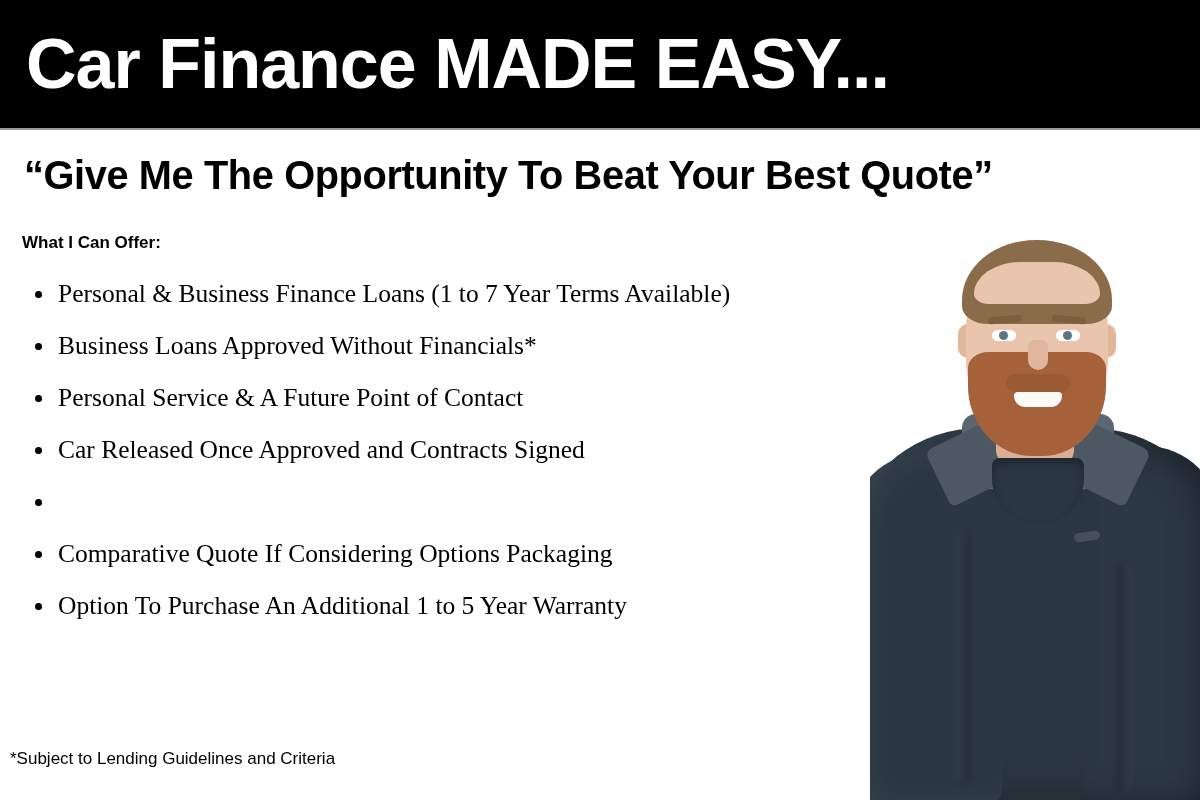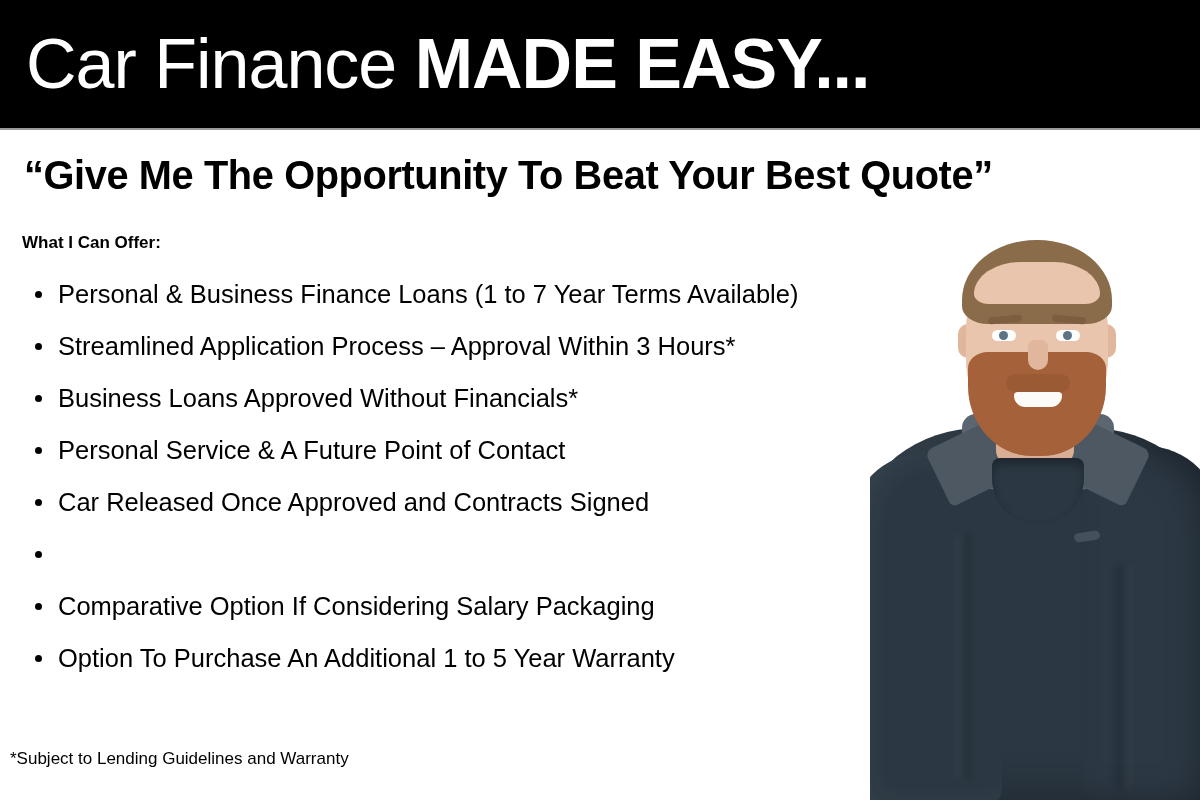--- a/index.html
+++ b/index.html
@@ -38,21 +38,21 @@
     position: absolute;
     left: 26px;
     top: 20px;
     white-space: nowrap;
     color: #ffffff;
     font-size: 70px;
     line-height: 88px;
     letter-spacing: -1px;
   }
   .header-title .light {
-    font-weight: 400;
+    font-weight: 700;
     margin-top: 8px;
   }
   .header-title .strong {
     font-weight: 700;
   }
   .band-rule {
     position: absolute;
     left: 0;
     top: 128px;
     width: 1200px;
@@ -330,20 +330,21 @@
     font-weight: 700;
   }
   .bullet-list {
     position: absolute;
     left: 22px;
     top: 140px;
     width: 1000px;
     margin: 0;
     padding: 0;
     list-style: none;
+    font-family: Liberation Serif, serif;
   }
   .bullet-item {
     position: relative;
     padding-left: 36px;
     height: 52px;
     font-size: 25.5px;
     line-height: 52px;
     white-space: nowrap;
   }
   .bullet-dot {
@@ -410,43 +411,39 @@
 
     <div class="offer-label">What I Can Offer:</div>
 
     <ul class="bullet-list">
       <li class="bullet-item">
         <span class="bullet-dot"></span>
         <span>Personal &amp; Business Finance Loans (1 to 7 Year Terms Available)</span>
       </li>
       <li class="bullet-item">
         <span class="bullet-dot"></span>
-        <span>Streamlined Application Process – Approval Within 3 Hours*</span>
-      </li>
-      <li class="bullet-item">
-        <span class="bullet-dot"></span>
         <span>Business Loans Approved Without Financials*</span>
       </li>
       <li class="bullet-item">
         <span class="bullet-dot"></span>
         <span>Personal Service &amp; A Future Point of Contact</span>
       </li>
       <li class="bullet-item">
         <span class="bullet-dot"></span>
         <span>Car Released Once Approved and Contracts Signed</span>
       </li>
       <li class="bullet-item">
         <span class="bullet-dot"></span>
       </li>
       <li class="bullet-item">
         <span class="bullet-dot"></span>
-        <span>Comparative Option If Considering Salary Packaging</span>
+        <span>Comparative Quote If Considering Options Packaging</span>
       </li>
       <li class="bullet-item">
         <span class="bullet-dot"></span>
         <span>Option To Purchase An Additional 1 to 5 Year Warranty</span>
       </li>
     </ul>
 
-    <div class="footnote">*Subject to Lending Guidelines and Warranty</div>
+    <div class="footnote">*Subject to Lending Guidelines and Criteria</div>
 
   </div>
 </div>
 
 </body></html>

